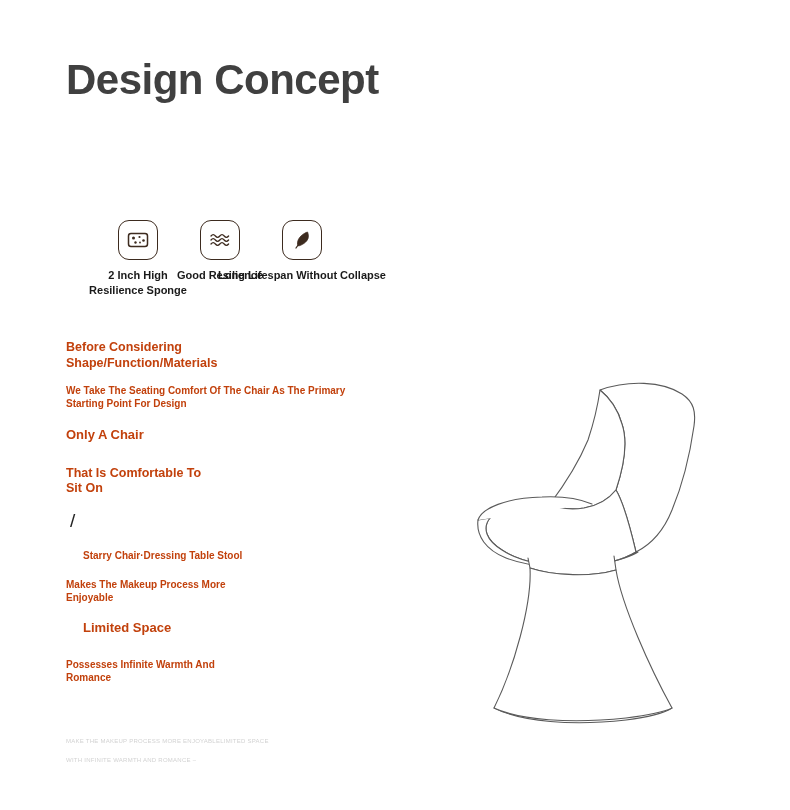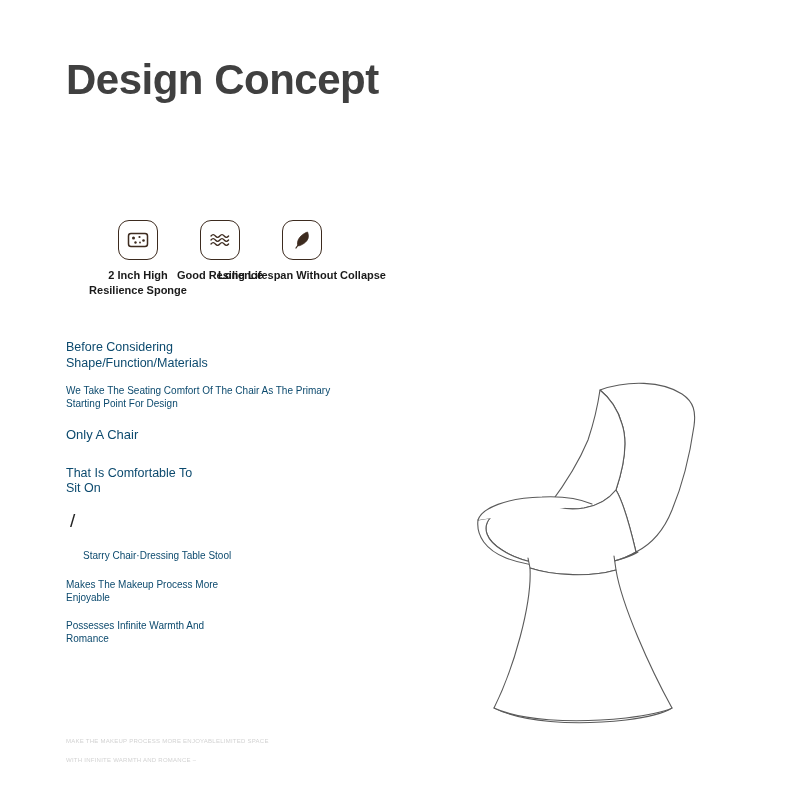--- a/index.html
+++ b/index.html
@@ -95,22 +95,22 @@
   }
 
   
   .copy {
     position: absolute;
     left: 66px;
     top: 340px;
     width: 400px;
   }
   .copy-line {
-    font-weight: 400;
-    color: #0c4a6e;
+    font-weight: 700;
+    color: #c2410c;
     white-space: pre-line;
   }
   .copy-line.small {
     font-size: 12.5px;
     line-height: 1.25;
     margin-bottom: 14px;
   }
   .copy-line.medium {
     font-size: 10px;
     line-height: 1.28;
@@ -212,20 +212,21 @@
 Shape/Function/Materials</div>
     <div class="copy-line medium">We Take The Seating Comfort Of The Chair As The Primary
 Starting Point For Design</div>
     <div class="copy-line large">Only A Chair</div>
     <div class="copy-line small">That Is Comfortable To
 Sit On</div>
     <div class="divider-slash">/</div>
     <div class="copy-line medium indent">Starry Chair·Dressing Table Stool</div>
     <div class="copy-line medium">Makes The Makeup Process More
 Enjoyable</div>
+    <div class="copy-line large indent">Limited Space</div>
     <div class="copy-line medium">Possesses Infinite Warmth And
 Romance</div>
   </div>
 
   <div class="footnote">
     <div class="footnote-line">MAKE THE MAKEUP PROCESS MORE ENJOYABLELIMITED SPACE</div>
     <div class="footnote-line">WITH INFINITE WARMTH AND ROMANCE –</div>
   </div>
 
   <div class="chair">

